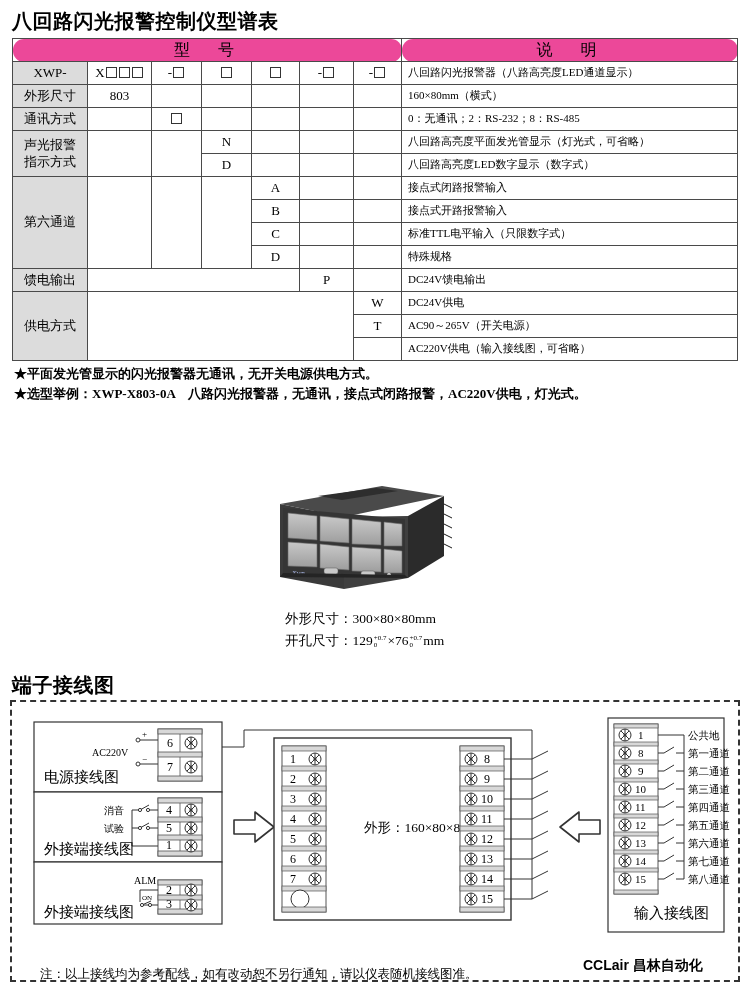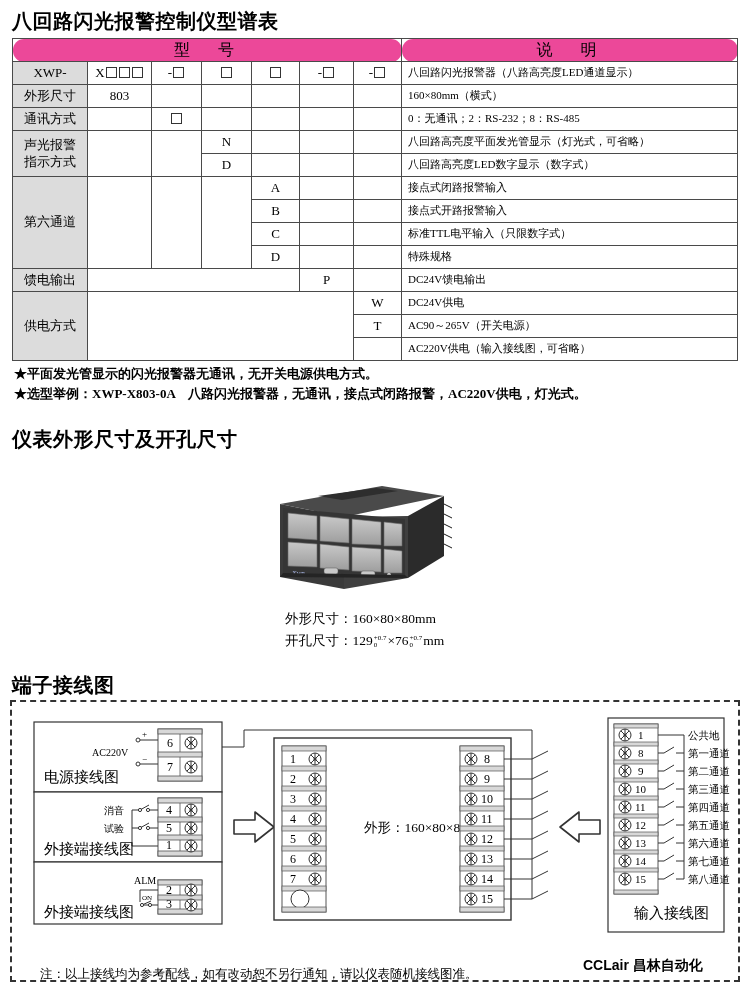--- a/index.html
+++ b/index.html
@@ -225,21 +225,20 @@
       <tr>
         <td class="code"></td>
         <td class="desc">AC220V供电（输入接线图，可省略）</td>
       </tr>
     </tbody>
   </table>
 
   <div class="starnote" id="note-1">★平面发光管显示的闪光报警器无通讯，无开关电源供电方式。</div>
   <div class="starnote" id="note-2">★选型举例：XWP-X803-0A　八路闪光报警器，无通讯，接点式闭路报警，AC220V供电，灯光式。</div>
 
-  <h1 class="h1" id="title-dim">仪表外形尺寸及开孔尺寸</h1>
 
   <div id="device-wrap">
     <svg id="device-svg" width="200" height="112" viewBox="0 0 200 112">
       <defs>
         <linearGradient id="winG" x1="0" y1="0" x2="0" y2="1">
           <stop offset="0%" stop-color="#c8c8c8"></stop>
             <stop offset="100%" stop-color="#9e9e9e"></stop>
         </linearGradient>
       </defs>
 
@@ -276,21 +275,21 @@
       <text x="34" y="93" font-family="Liberation Serif, serif" font-size="7" font-style="italic" fill="#9ba7d0" font-weight="bold">Xwp</text>
       <rect x="66" y="86" width="14" height="6" rx="2" fill="#c9c9c9" stroke="#555" stroke-width="0.5"></rect>
       <rect x="103" y="89" width="14" height="6" rx="2" fill="#c9c9c9" stroke="#555" stroke-width="0.5"></rect>
       <circle cx="131" cy="93" r="2" fill="#ddd"></circle>
 
       <polygon points="25,91 147,93 150,96 22,95" fill="#242424"></polygon>
     </svg>
   </div>
 
   <div class="dimline" id="dim-outer">
-    <span>外形尺寸：</span><span>160×80×80mm</span>
+    <span>外形尺寸：</span><span>300×80×80mm</span>
   </div>
   <div class="dimline" id="dim-hole">
     <span>开孔尺寸：</span><span>129</span><span class="tolpair"><b>+0.7</b><b>0</b></span><span>×</span><span>76</span><span class="tolpair"><b>+0.7</b><b>0</b></span><span>mm</span>
   </div>
 
   <h1 class="h1" id="title-term">端子接线图</h1>
 
   <div id="term-area">
     <svg id="term-svg" width="726" height="278" viewBox="0 0 726 278">
       <defs>

